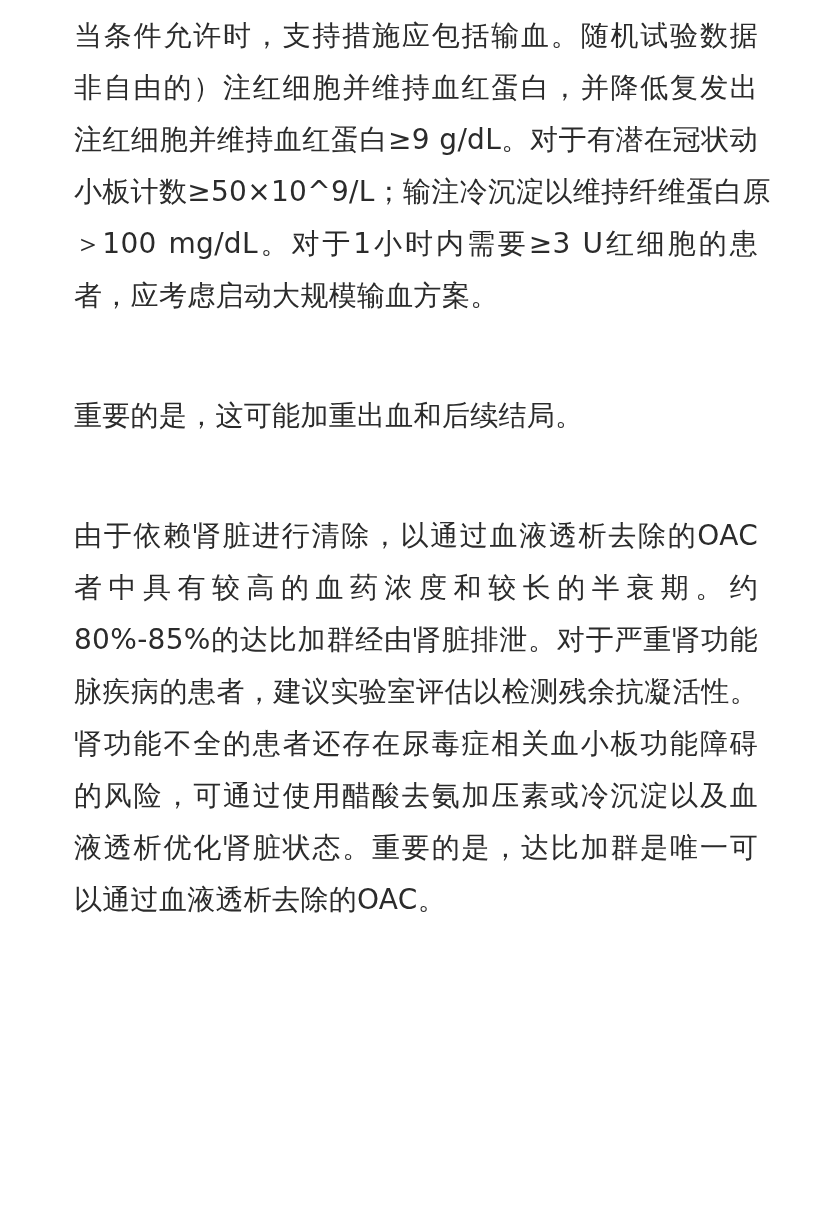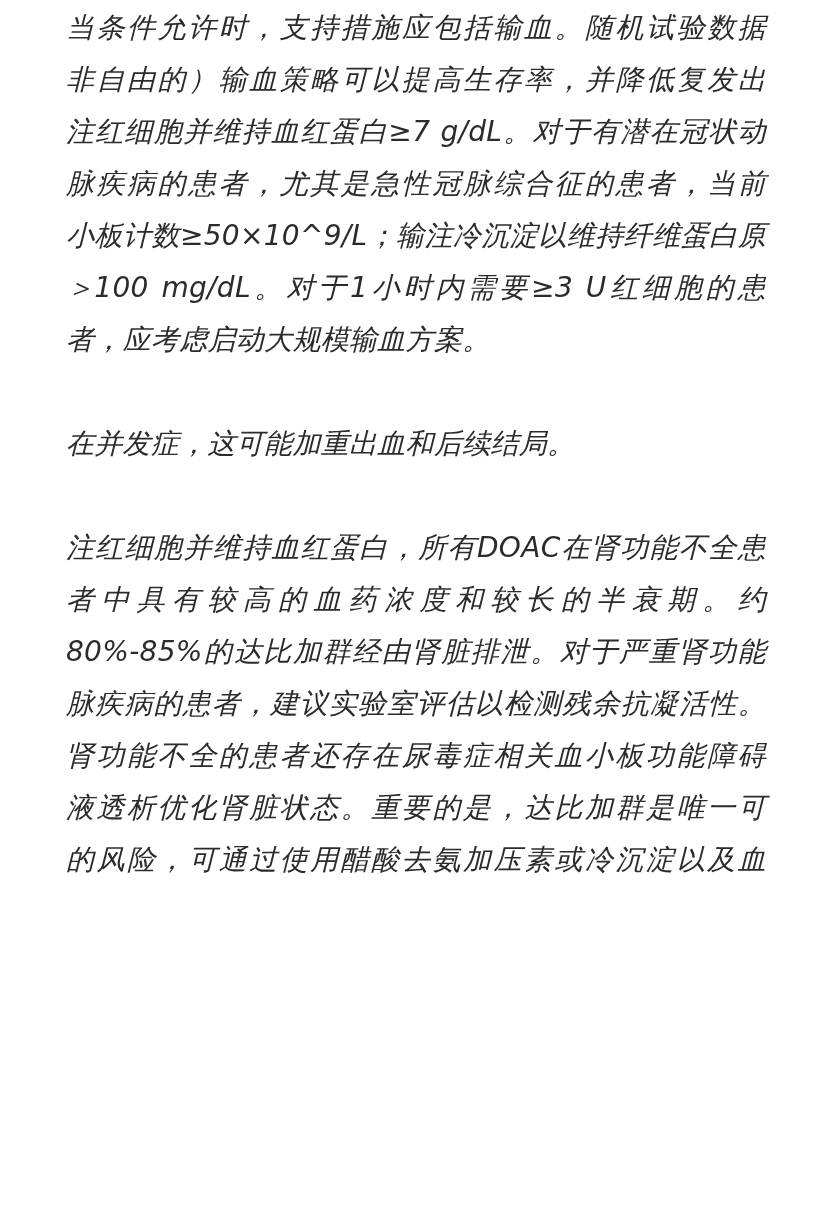--- a/index.html
+++ b/index.html
@@ -18,64 +18,63 @@
       left: 66px;
       top: 2px;
       width: 700px;
       font-family: "DejaVu Sans", "Liberation Sans", sans-serif;
       font-size: 28px;
       line-height: 52px;
       color: #2b2b2b;
       letter-spacing: 0.3px;
     }
     .para {
-      margin: 0;
+      margin: 8px;
       text-align: justify;
       text-align-last: left;
       word-break: break-all;
-      font-style: italic;
     }
     .gap {
       height: 52px;
     }
     .line {
       display: block;
       white-space: nowrap;
       text-align-last: justify;
     }
     .line.last {
       text-align-last: left;
     }
   </style>
 </head>
 <body>
 
 <div class="article">
 
   <div class="para">
     <span class="line">当条件允许时，支持措施应包括输血。随机试验数据</span>
-    <span class="line">非自由的）输血策略可以提高生存率，并降低复发出</span>
-    <span class="line">注红细胞并维持血红蛋白≥7 g/dL。对于有潜在冠状动</span>
-    <span class="line">脉疾病的患者，尤其是急性冠脉综合征的患者，当前</span>
+    <span class="line">非自由的）注红细胞并维持血红蛋白，并降低复发出</span>
+    <span class="line">注红细胞并维持血红蛋白≥9 g/dL。对于有潜在冠状动</span>
     <span class="line">小板计数≥50×10^9/L；输注冷沉淀以维持纤维蛋白原</span>
     <span class="line">＞100 mg/dL。对于1小时内需要≥3 U红细胞的患</span>
     <span class="line last">者，应考虑启动大规模输血方案。</span>
   </div>
 
   <div class="gap"></div>
 
   <div class="para">
-    <span class="line last">在并发症，这可能加重出血和后续结局。</span>
+    <span class="line last">重要的是，这可能加重出血和后续结局。</span>
   </div>
 
   <div class="gap"></div>
 
   <div class="para">
-    <span class="line">注红细胞并维持血红蛋白，所有DOAC在肾功能不全患</span>
+    <span class="line">由于依赖肾脏进行清除，以通过血液透析去除的OAC</span>
     <span class="line">者中具有较高的血药浓度和较长的半衰期。约</span>
     <span class="line">80%-85%的达比加群经由肾脏排泄。对于严重肾功能</span>
     <span class="line">脉疾病的患者，建议实验室评估以检测残余抗凝活性。</span>
     <span class="line">肾功能不全的患者还存在尿毒症相关血小板功能障碍</span>
+    <span class="line">的风险，可通过使用醋酸去氨加压素或冷沉淀以及血</span>
     <span class="line">液透析优化肾脏状态。重要的是，达比加群是唯一可</span>
-    <span class="line">的风险，可通过使用醋酸去氨加压素或冷沉淀以及血</span>
+    <span class="line last">以通过血液透析去除的OAC。</span>
   </div>
 
 </div>
 
 </body></html>

